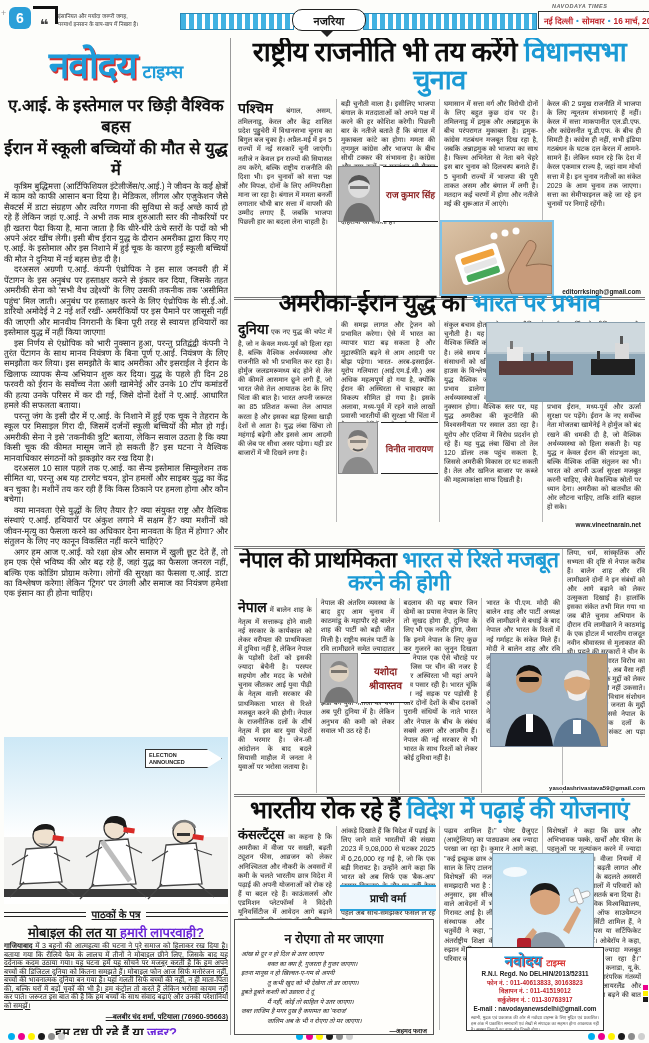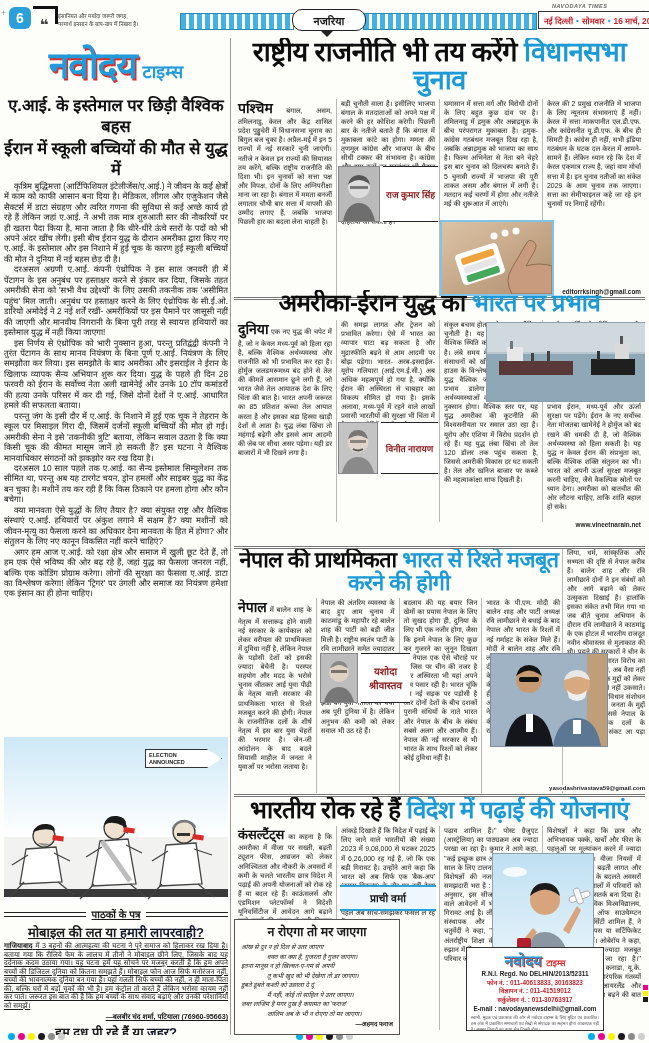--- a/index.html
+++ b/index.html
@@ -29,42 +29,42 @@
   .edit-body p{margin:0;text-indent:10px;font-size:8.3px;line-height:1.26;text-align:justify;color:#222;}
   .cartoon{position:absolute;left:4px;top:737px;width:224px;height:167px;overflow:hidden;background:#fff;}
   .cartoon svg{display:block;}
   .cartoon-sign{position:absolute;right:6px;top:12px;width:62px;background:#fff;border:1px solid #333;font-size:5.5px;font-weight:bold;color:#222;padding:2px 10px 2px 3px;line-height:1.2;clip-path:polygon(0 0,80% 0,100% 50%,80% 100%,0 100%);}
   
   .letters{position:absolute;left:4px;top:907px;width:224px;height:128px;overflow:hidden;text-decoration:underline;}
   .let-rule{display:flex;align-items:center;gap:6px;}
   .let-rule .ln{flex:1;border-top:1px solid #222;border-bottom:1px solid #222;height:3px;}
   .let-title{font-size:10px;font-weight:800;}
   .let-head{text-align:center;font-size:13px;font-weight:900;margin:2px 0 1px;}
-  .let-head .red{color:#0f172a;}
+  .let-head .red{color:#6d28d9;}
   .let-body{font-size:7.1px;line-height:1.2;text-align:justify;color:#222;}
   .let-body .lw2{font-weight:bold;}
   .let-sign{text-align:right;font-size:7.1px;font-weight:bold;margin:1px 0 2px;}
   
   .vdiv{position:absolute;left:230px;top:38px;height:997px;border-left:1px solid #9a9a9a;}
   .art{position:absolute;left:234px;width:411px;overflow:hidden;}
   .art-head{text-align:center;font-weight:900;line-height:1.05;letter-spacing:-0.5px;color:#0d0d0d;}
   .art-head .blue{color:#1b9ad5;}
   .cols{display:flex;}
   .col{flex:1;padding:0 4px;font-size:6.9px;line-height:1.32;text-align:justify;color:#222;overflow:hidden;}
   .col + .col{border-left:1px solid #b8b8b8;}
   .lw{font-size:14px;font-weight:900;color:#111;}
   .hdivider{position:absolute;left:234px;width:411px;border-top:3px double #777;}
   .authbox{position:absolute;background:#fff;display:flex;gap:3px;align-items:stretch;z-index:3;}
   .authbox .nm{flex:1;border-top:1.5px solid #222;border-bottom:1.5px solid #222;display:flex;align-items:center;justify-content:center;text-align:center;font-weight:800;font-size:9px;color:#8b1f1f;padding:2px;}
   .photo{border:1px solid #888;background:#cfcfcf;flex:0 0 auto;}
   .imgbox{position:absolute;background:#fff;z-index:3;}
   .credit{position:absolute;font-size:6.4px;font-weight:bold;color:#222;z-index:4;}
   .a4-author{position:absolute;left:106px;top:88px;width:96px;z-index:3;background:#eef7fd;border-top:2px solid #29a3dc;border-bottom:2px solid #29a3dc;text-align:center;font-weight:800;font-size:10.5px;padding:4px 0;}
   
-  .poembox{position:absolute;left:0;top:122px;width:166px;height:116px;background:#fffefb;border:1px solid #555;z-index:5;padding:3px 6px;box-sizing:border-box;overflow:hidden;}
+  .poembox{position:absolute;left:0;top:122px;width:200px;height:116px;background:#fffefb;border:1px solid #555;z-index:5;padding:10px 6px;box-sizing:border-box;overflow:hidden;}
   .poem-title{text-align:center;font-weight:900;font-size:12.5px;margin-bottom:2px;}
   .poem-lines p{margin:0;font-size:6.3px;line-height:1.52;font-style:italic;color:#222;}
   .poem-lines p:nth-child(even){padding-left:26px;}
   .poem-sign{text-align:right;font-size:6.4px;font-weight:bold;}
   
   .contactbox{position:absolute;left:232px;top:150px;width:138px;height:84px;background:#fff;border:1.5px solid #333;z-index:5;text-align:center;padding:2px 4px;box-sizing:border-box;overflow:hidden;}
   .cb-logo-main{font-size:15px;font-weight:900;color:#1f9cd9;text-shadow:1px 1px 0 #d9302e;}
   .cb-logo-sub{font-size:8.5px;font-weight:800;color:#d9302e;}
   .cb-line{font-size:6.4px;font-weight:bold;color:#222;line-height:1.35;}
   .cb-line.red{color:#c0272d;}

